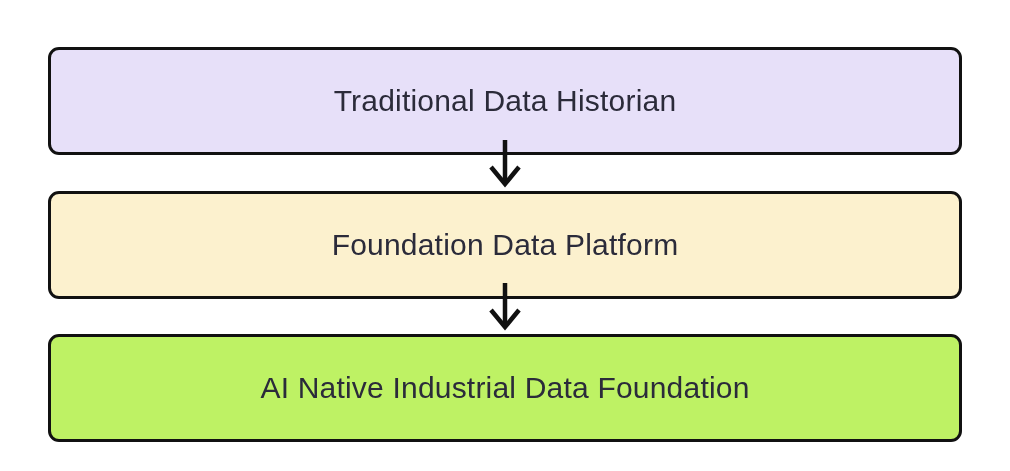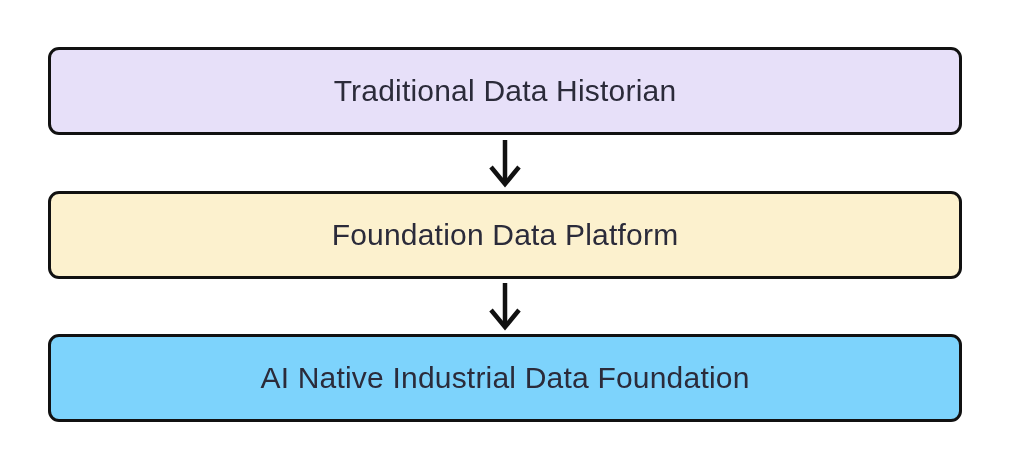--- a/index.html
+++ b/index.html
@@ -12,21 +12,21 @@
     width: 1010px;
     height: 471px;
     background: var(--bg, #ffffff);
     font-family: "Liberation Sans", "DejaVu Sans", sans-serif;
     overflow: hidden;
   }
   .node {
     position: absolute;
     left: 48px;
     width: 914px;
-    height: 88px;
+    height: 108px;
     box-sizing: border-box;
     border: 3.5px solid var(--border, #111111);
     border-radius: 11px;
     display: flex;
     align-items: center;
     justify-content: center;
   }
   .node-1 { top: 47px; }
   .node-2 { top: 191px; }
   .node-3 { top: 334px; }
@@ -69,17 +69,17 @@
 
   <div class="node node-2" style="background: rgb(252, 241, 206);">
     <span class="node-label">Foundation Data Platform</span>
   </div>
 
   <svg class="arrow arrow-2" viewBox="0 0 44 50" aria-hidden="true">
     <line x1="22" y1="2" x2="22" y2="44"></line>
     <polyline points="8,29 22,46 36,29"></polyline>
   </svg>
 
-  <div class="node node-3" style="background: #7dd3fc;">
+  <div class="node node-3" style="background: #bef264;">
     <span class="node-label">AI Native Industrial Data Foundation</span>
   </div>
 
 </div>
 
 </body></html>

